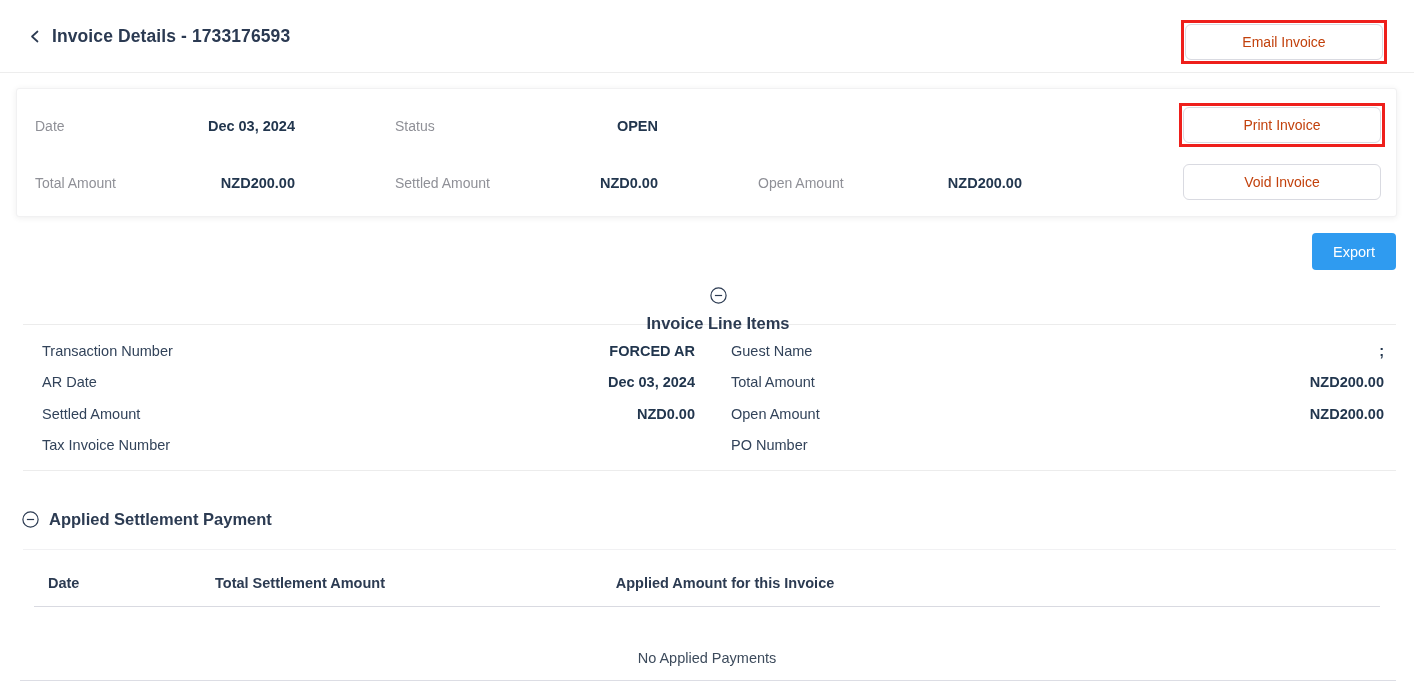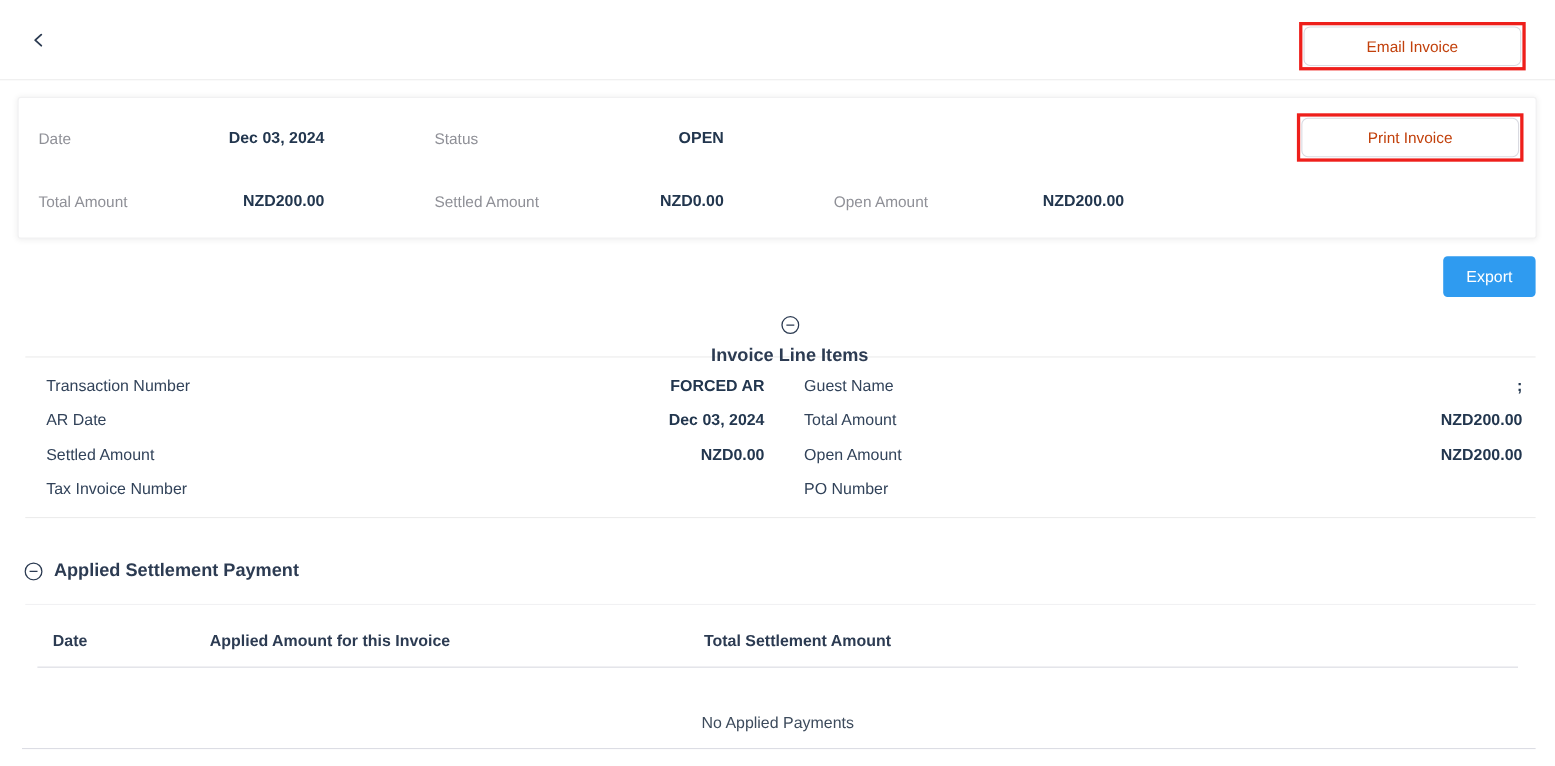--- a/index.html
+++ b/index.html
@@ -120,20 +120,21 @@
 <body>
 
 <div class="topbar">
   <span class="back-btn">
     <span style="display:flex;">
       <svg width="15" height="15" viewBox="0 0 15 15">
           <polyline points="9.5,2.5 4,7.5 9.5,12.5" fill="none" stroke="#2c3b52" stroke-width="1.7" stroke-linecap="round" stroke-linejoin="round"></polyline>
         </svg>
     </span>
   </span>
+  <span class="page-title">Invoice Details - 1733176593</span>
 
   <div class="annotation">
     <button class="ghost-btn">Email Invoice</button>
   </div>
 </div>
 
 <div class="card">
   <div class="card-grid">
     <div class="field">
       <span class="lbl">Date</span>
@@ -153,20 +154,23 @@
       <span class="val">NZD0.00</span>
     </div>
     <div class="field">
       <span class="lbl">Open Amount</span>
       <span class="val">NZD200.00</span>
     </div>
   </div>
 
   <div class="annotation">
     <button class="ghost-btn">Print Invoice</button>
+  </div>
+  <div class="void-wrap">
+    <button class="ghost-btn">Void Invoice</button>
   </div>
 </div>
 
 <div class="export-row">
   <button class="export-btn">Export</button>
 </div>
 
 <div class="section-head mt-sect1">
   <span class="collapse-icon">
     <svg width="17" height="17" viewBox="0 0 17 17">
@@ -224,18 +228,18 @@
         <circle cx="8.5" cy="8.5" r="7.6" fill="none" stroke="#2c3b52" stroke-width="1.2"></circle>
         <line x1="4.9" y1="8.5" x2="12.1" y2="8.5" stroke="#2c3b52" stroke-width="1.2"></line>
       </svg>
   </span>
   <span class="title">Applied Settlement Payment</span>
 </div>
 <div class="divider mt-div2"></div>
 
 <div class="table-head">
   <span class="th">Date</span>
+  <span class="th center">Total Settlement Amount</span>
   <span class="th center">Applied Amount for this Invoice</span>
-  <span class="th center">Total Settlement Amount</span>
 </div>
 
 <div class="empty-msg">No Applied Payments</div>
 <div class="bottom-divider"></div>
 
 </body></html>

